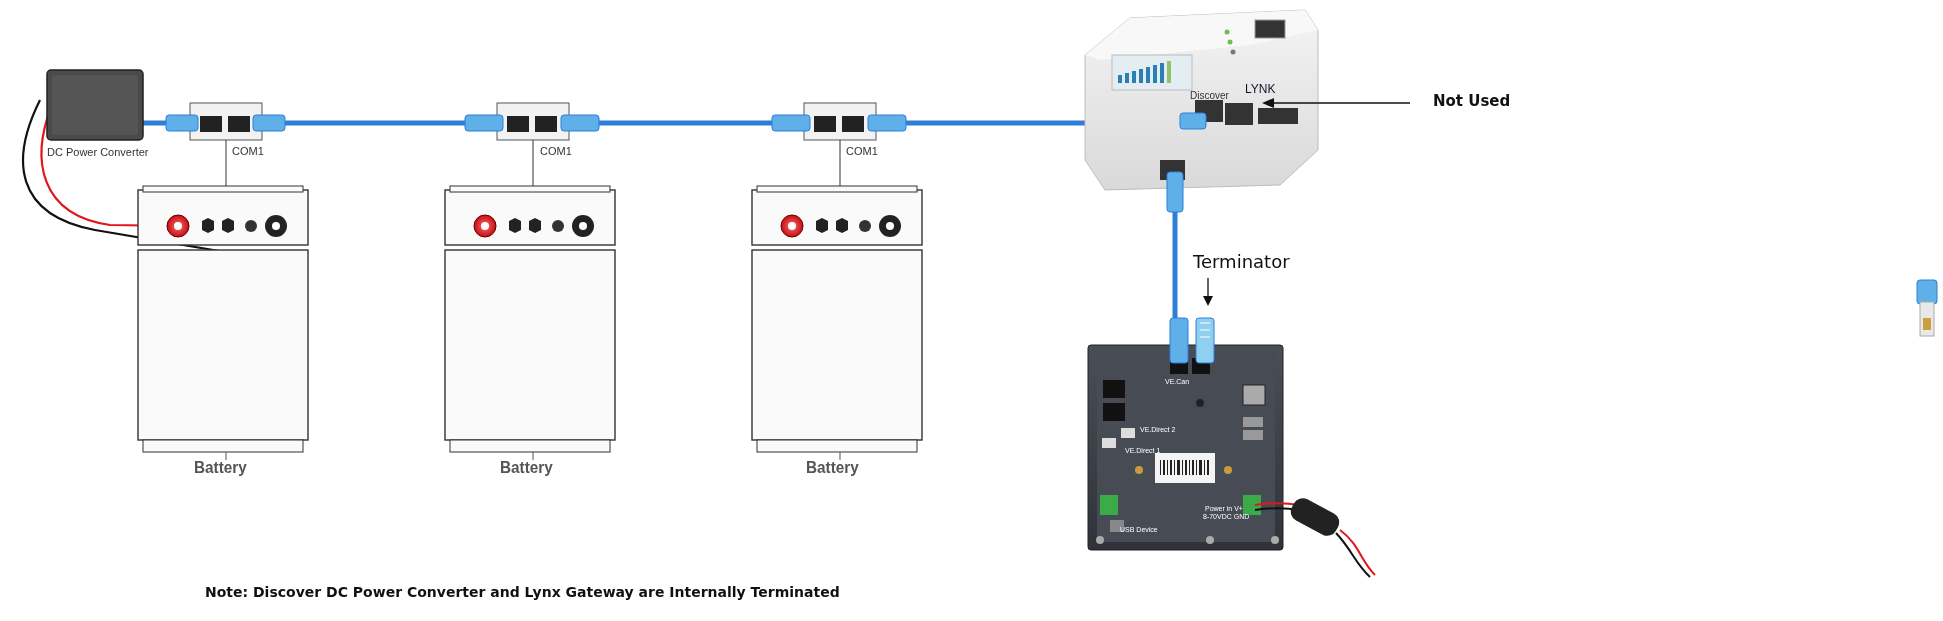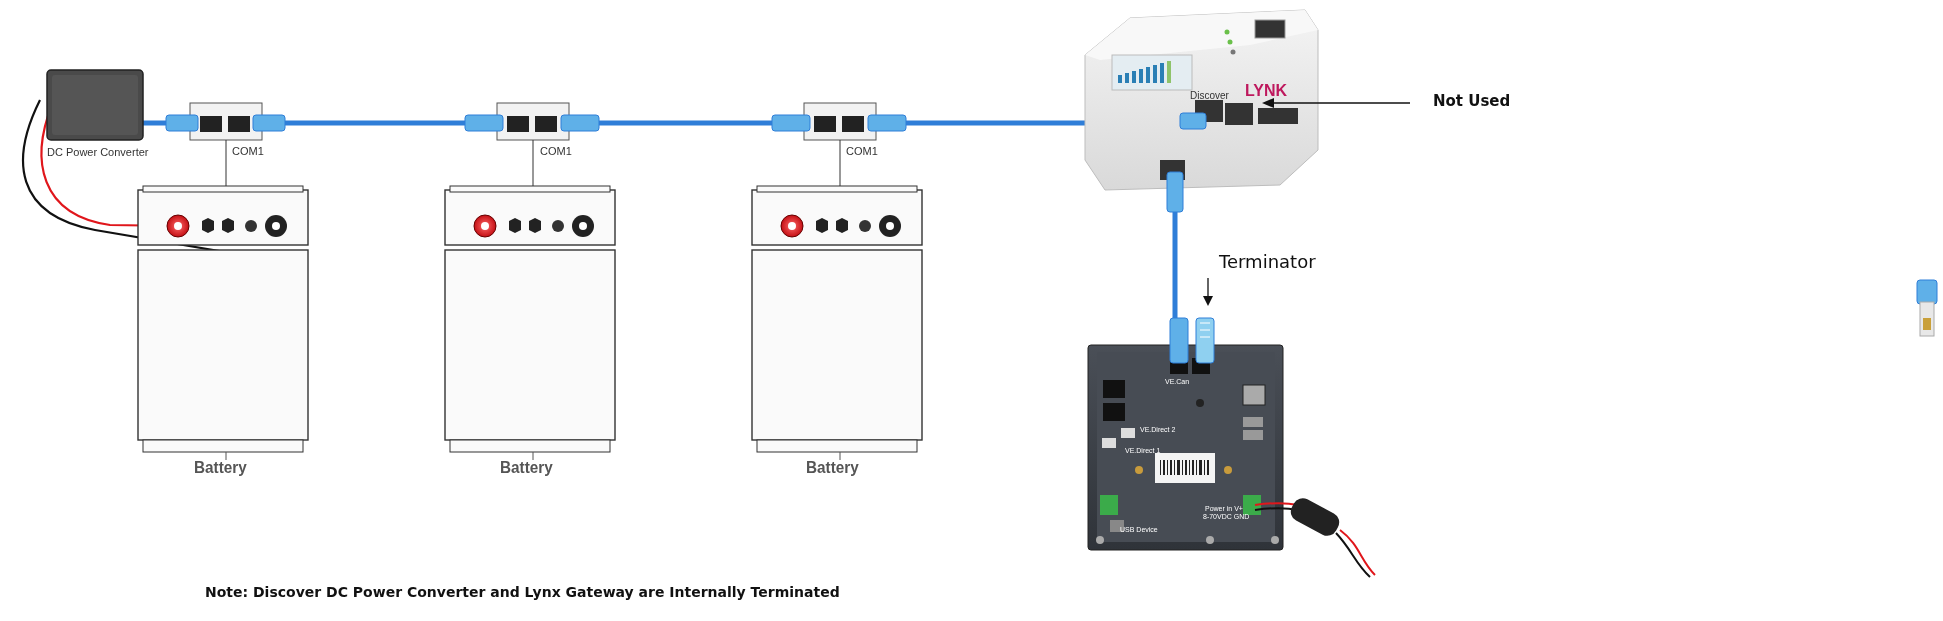--- a/index.html
+++ b/index.html
@@ -222,24 +222,24 @@
 
 <div class="abs lbl-small" style="left:232px;top:145px;">COM1</div>
 <div class="abs lbl-small" style="left:540px;top:145px;">COM1</div>
 <div class="abs lbl-small" style="left:846px;top:145px;">COM1</div>
 
 <div class="abs lbl-bat" style="left:194px;top:458px;">Battery</div>
 <div class="abs lbl-bat" style="left:500px;top:458px;">Battery</div>
 <div class="abs lbl-bat" style="left:806px;top:458px;">Battery</div>
 
 <div class="abs" style="left:1190px;top:90px;font-size:10px;color:#333;font-family:'Liberation Sans',sans-serif;">Discover</div>
-<div class="abs" style="left:1245px;top:82px;font-size:16px;font-weight:bold;color:#be185d;font-family:'Liberation Sans',sans-serif;">LYNK</div>
+<div class="abs" style="left:1245px;top:82px;font-size:12px;font-weight:normal;color:#0f172a;font-family:'Liberation Sans',sans-serif;">LYNK</div>
 
 <div class="abs lbl-callout-b" style="left:1433px;top:92px;">Not Used</div>
-<div class="abs lbl-callout" style="left:1193px;top:251px;margin-left:26px;">Terminator</div>
+<div class="abs lbl-callout" style="left:1193px;top:251px;">Terminator</div>
 
 <div class="abs" style="left:1165px;top:378px;font-size:7px;color:#fff;">VE.Can</div>
 <div class="abs" style="left:1125px;top:447px;font-size:7px;color:#fff;">VE.Direct 1</div>
 <div class="abs" style="left:1140px;top:426px;font-size:7px;color:#fff;">VE.Direct 2</div>
 <div class="abs" style="left:1120px;top:526px;font-size:7px;color:#fff;">USB Device</div>
 <div class="abs" style="left:1205px;top:505px;font-size:7px;color:#fff;">Power in  V+</div>
 <div class="abs" style="left:1203px;top:513px;font-size:7px;color:#fff;">8-70VDC GND</div>
 
 <div class="abs note" style="left:205px;top:584px;">Note: Discover DC Power Converter and Lynx Gateway are Internally Terminated</div>
 

